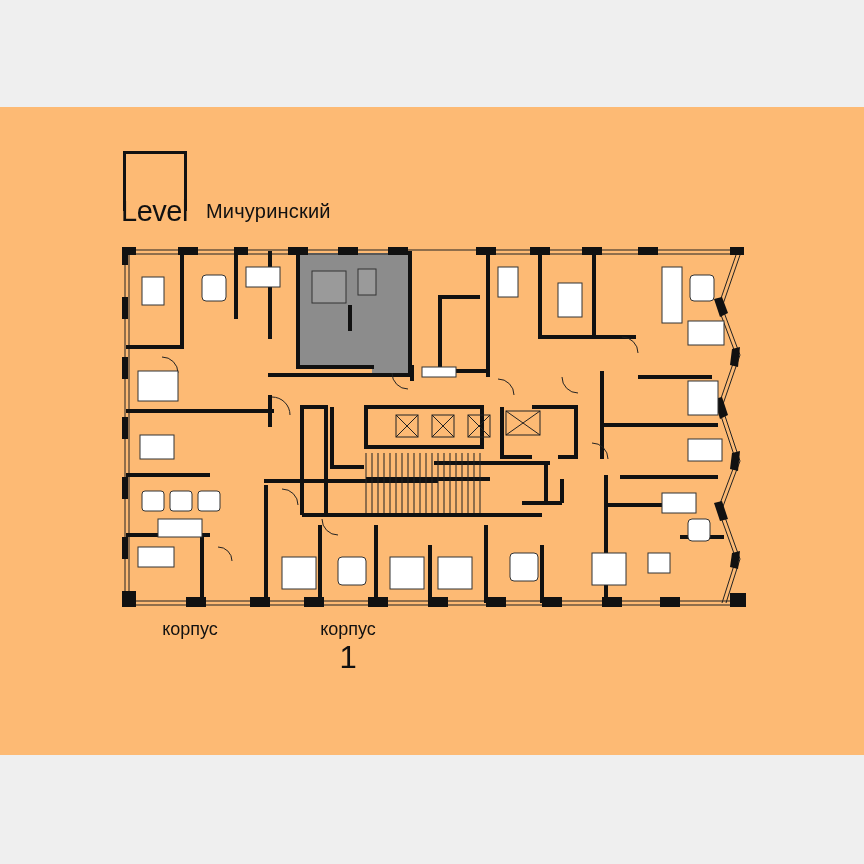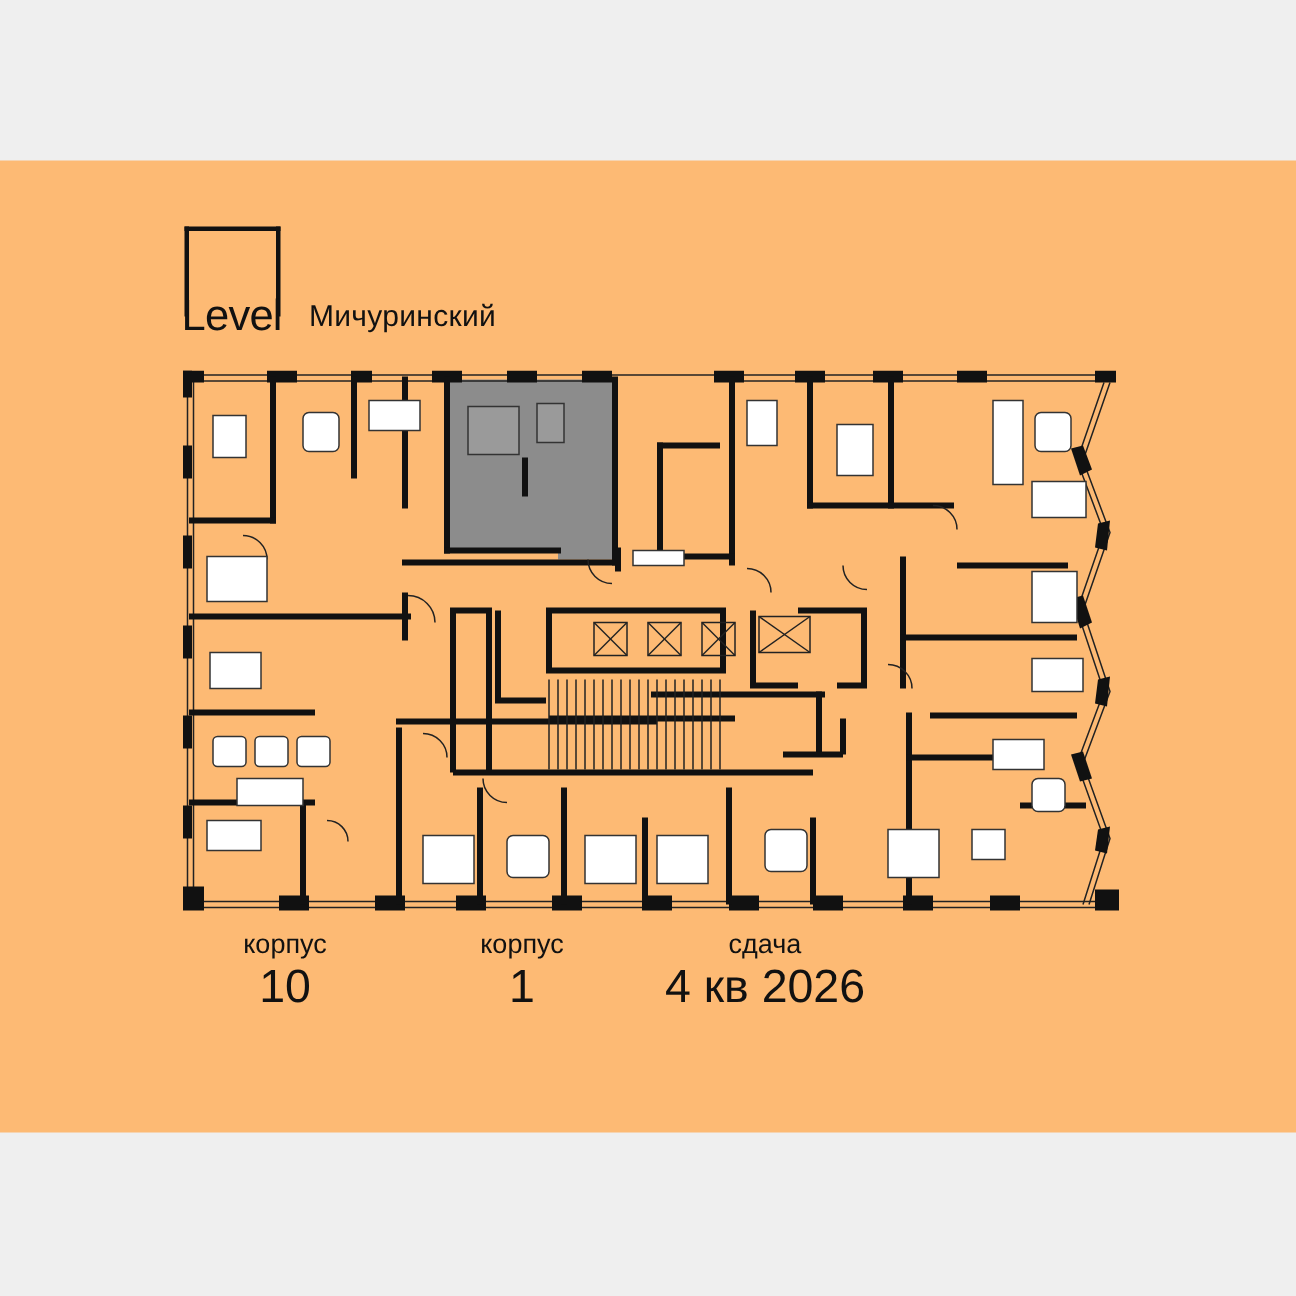--- a/index.html
+++ b/index.html
@@ -241,25 +241,20 @@
       <rect x="566" y="272" width="22" height="22" rx="4"></rect>
       <rect x="566" y="74" width="36" height="24"></rect>
       <rect x="376" y="20" width="20" height="30"></rect>
       <rect x="300" y="120" width="34" height="10"></rect>
     </g>
   </svg>
 
   <div class="facts">
     <div class="fact" style="left:130px;width:120px;">
       <div class="label">корпус</div>
-      <div class="value">10</div>
     </div>
     <div class="fact" style="left:288px;width:120px;">
       <div class="label">корпус</div>
       <div class="value">1</div>
     </div>
-    <div class="fact" style="left:420px;width:180px;">
-      <div class="label">сдача</div>
-      <div class="value">4 кв 2026</div>
-    </div>
   </div>
 
 </div>
 
 </body></html>

